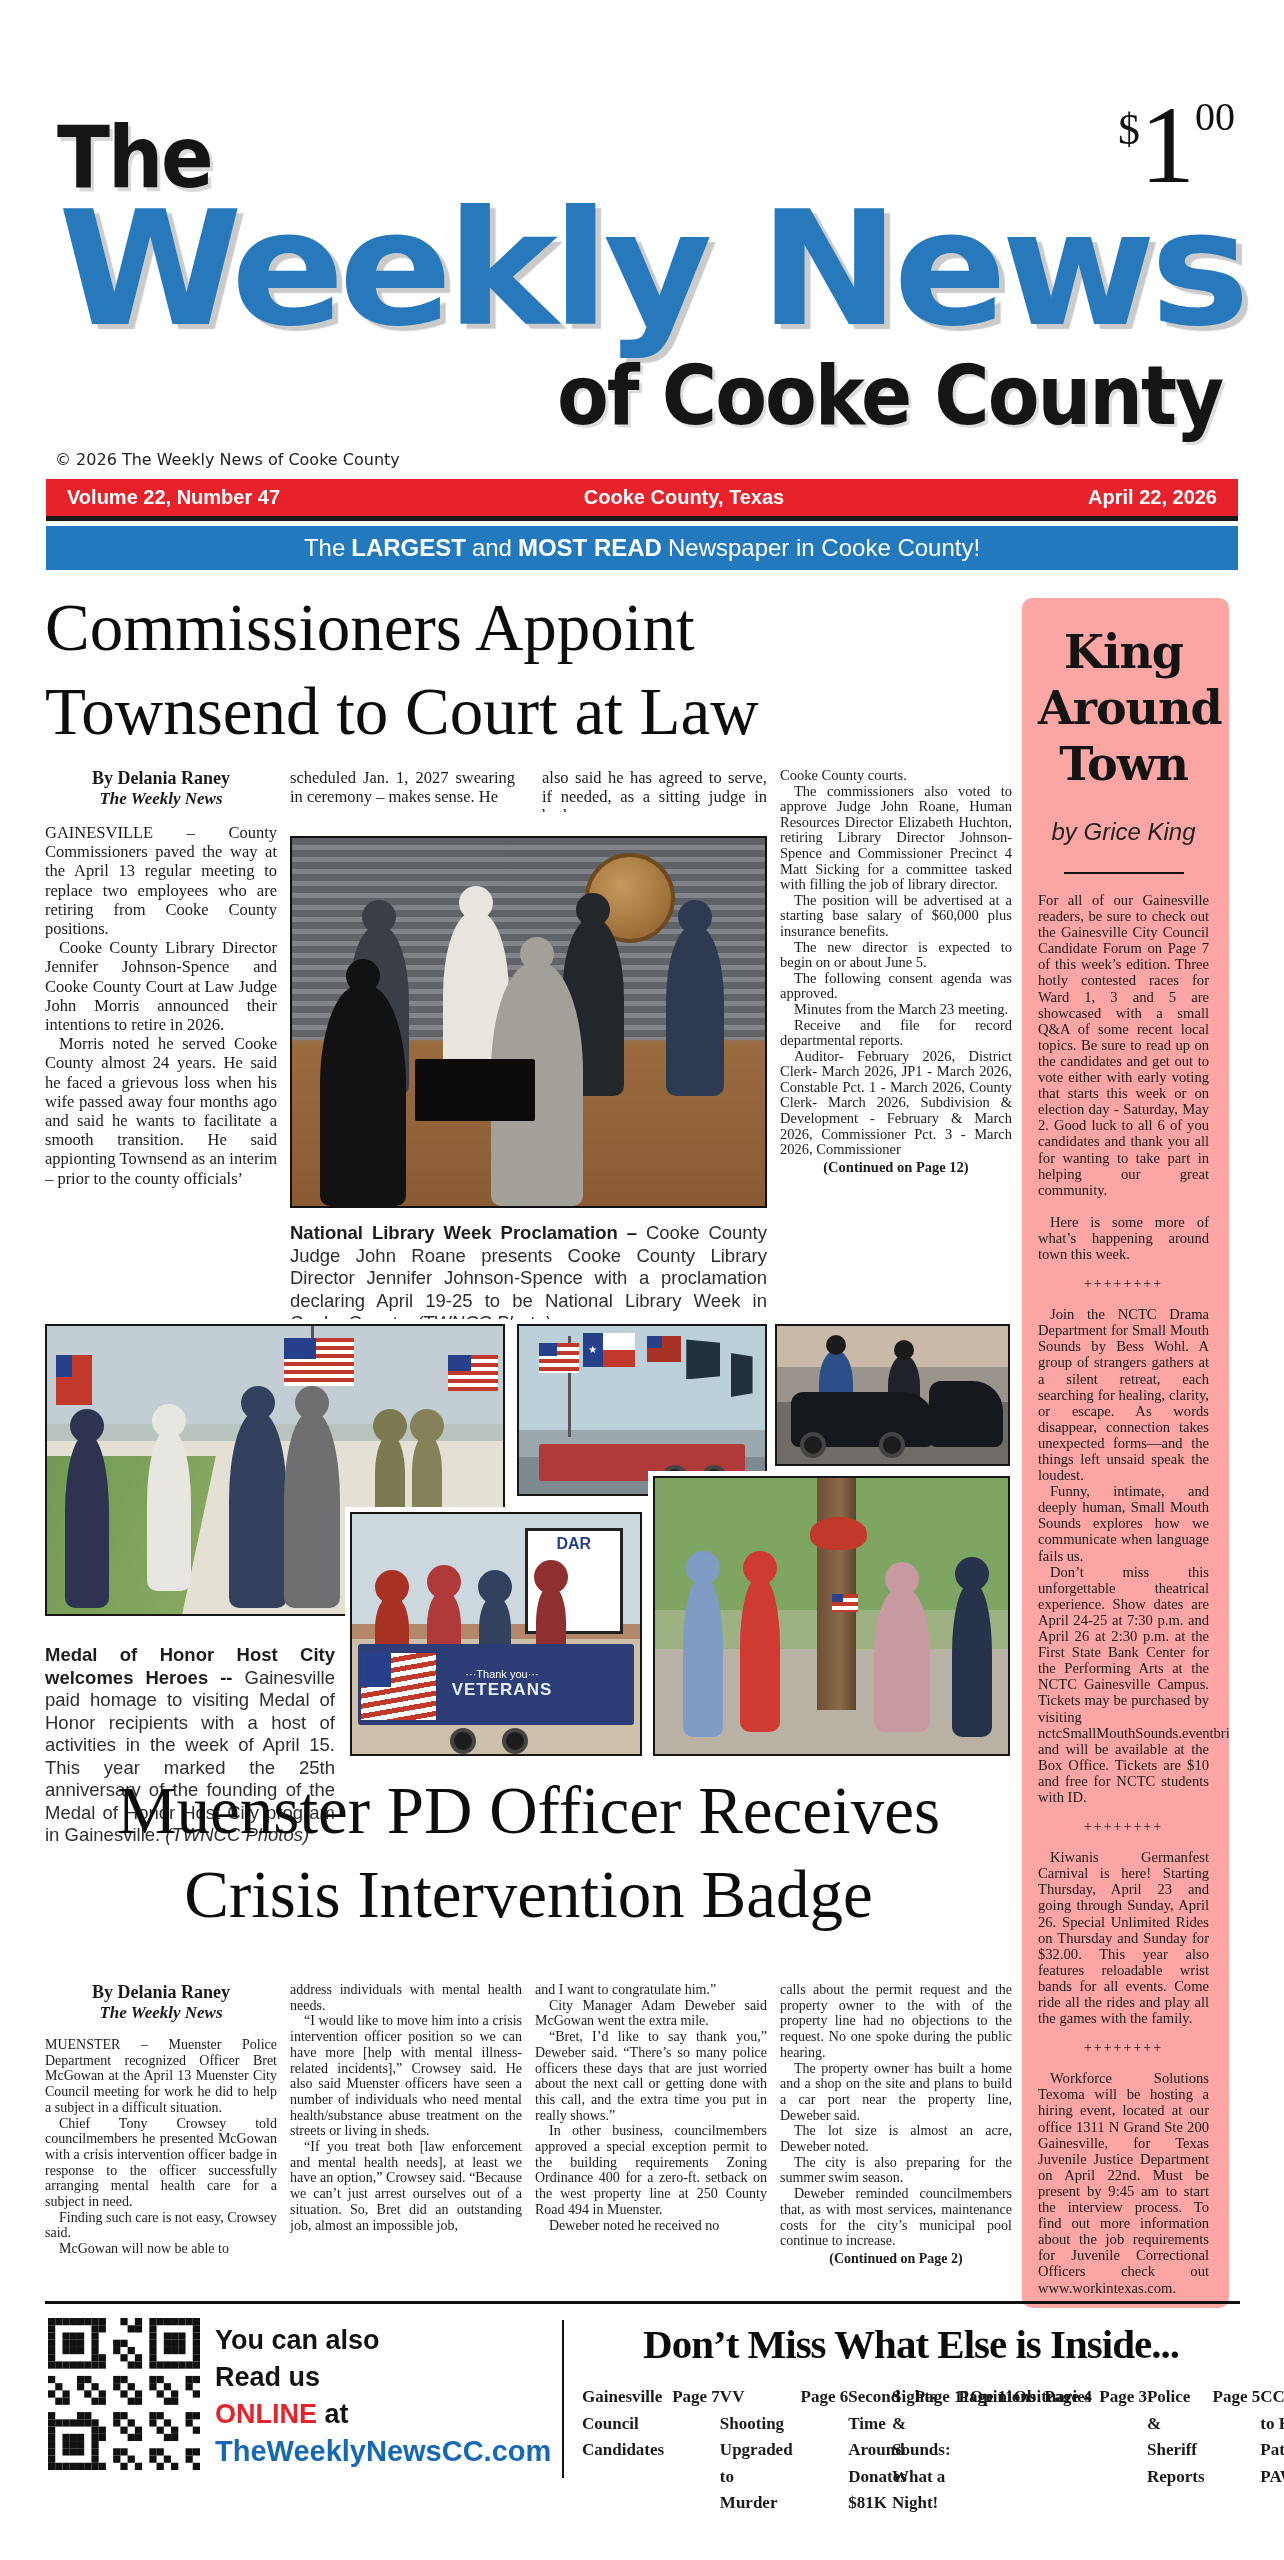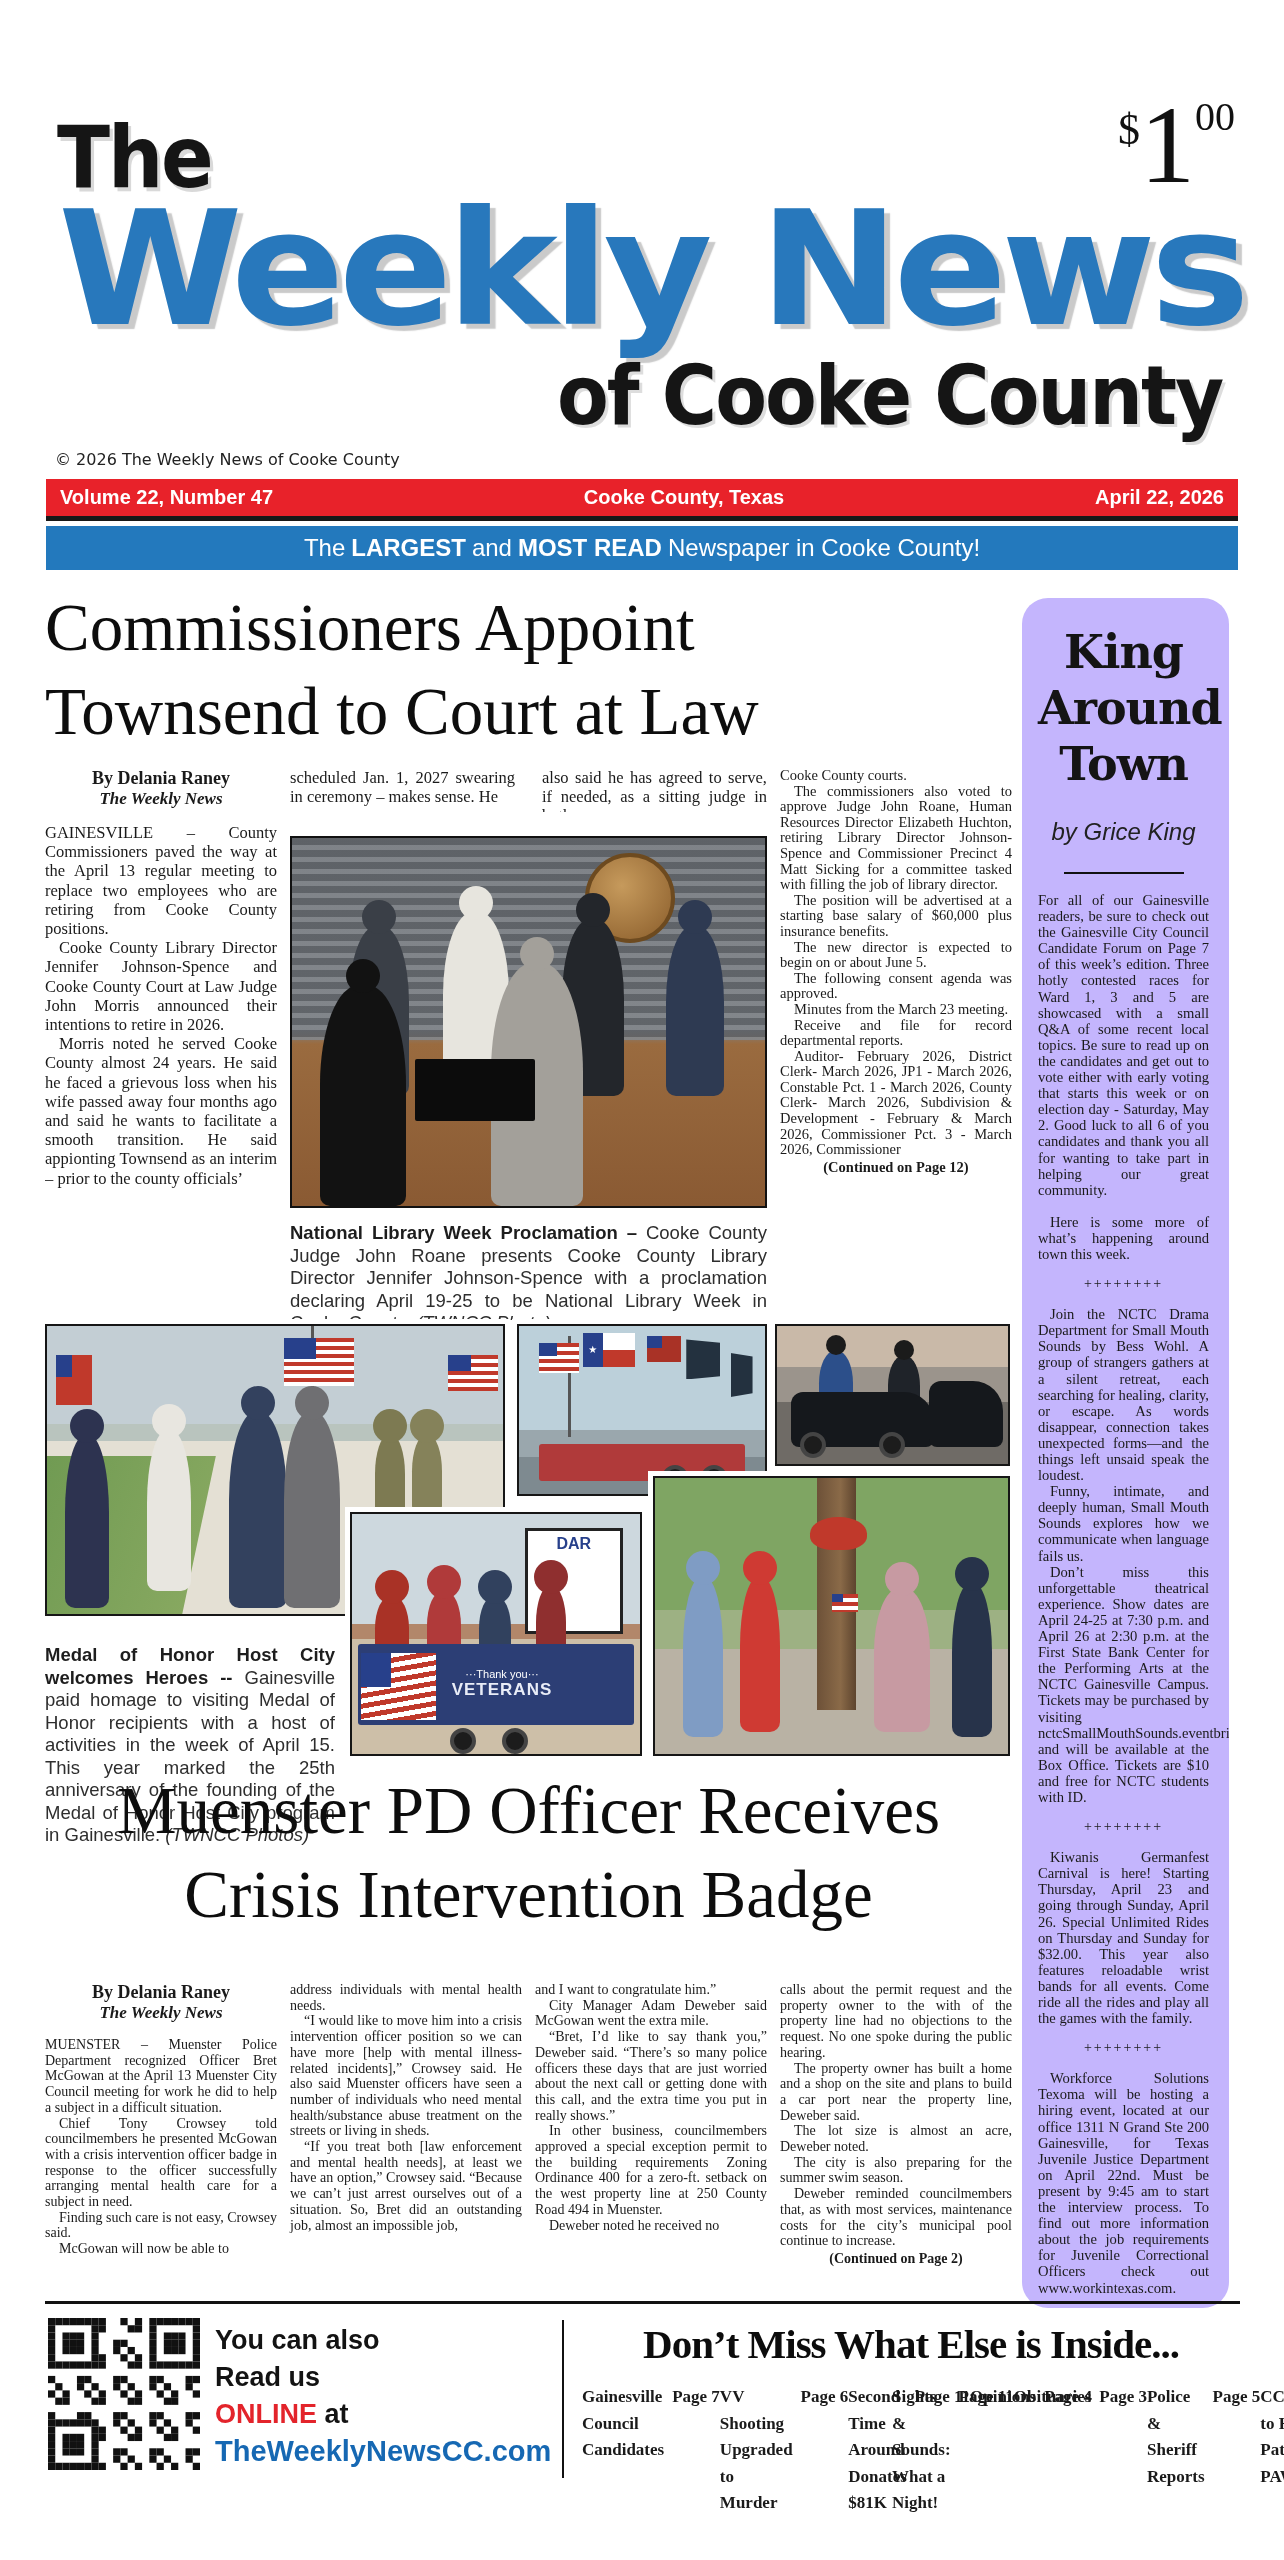--- a/index.html
+++ b/index.html
@@ -22,21 +22,21 @@
   .m-sub { position:absolute; right:62px; top:348px; font-family:"DejaVu Sans",sans-serif;
            font-size:74px; font-weight:600; color:#151515; letter-spacing:-2px;
            transform:scale(1.02,1.1); transform-origin:right top;
            text-shadow:3px 3px 0 rgba(170,170,170,.4); }
   .copyright { position:absolute; left:55px; top:450px; font-family:"DejaVu Sans",sans-serif;
                font-size:16px; color:#222; }
 
   
   .redbar { position:absolute; left:46px; top:479px; width:1192px; height:42px; background:#e8222a;
             border-bottom:5px solid #181818; display:flex; align-items:center; justify-content:space-between;
-            padding:0 14px; font-family:"Liberation Sans",sans-serif; font-weight:bold; font-size:20px; color:#fff; }
+            padding:0 21px; font-family:"Liberation Sans",sans-serif; font-weight:bold; font-size:20px; color:#fff; }
   .bluebar { position:absolute; left:46px; top:526px; width:1192px; height:44px; background:#2379bd;
              display:flex; align-items:center; justify-content:center; font-family:"Liberation Sans",sans-serif;
              font-size:24px; color:#fff; }
   .bluebar b { margin:0 6px; }
 
   
   .headline { position:absolute; left:45px; width:967px; font-family:"Liberation Serif",serif;
               font-weight:400; color:#0d0d0d; font-size:67px; line-height:84px; letter-spacing:0px; }
   .h1 { top:585px; }
   .h2 { top:1768px;text-align:center; }
@@ -108,22 +108,22 @@
   .float-bed .l2 { font-size:17px; font-weight:bold; color:#e8ecf7; letter-spacing:1px; }
   .float-flag { position:absolute; left:3%; bottom:14%; width:26%; height:28%;
                 background:repeating-linear-gradient(170deg,#c0392b 0 5px,#fff 5px 10px); }
   .float-flag::before { content:""; position:absolute; left:0; top:0; width:40%; height:50%; background:#27408b; }
   .ph-e { left:608px; top:152px; width:357px; height:280px; z-index:2;
           background:linear-gradient(180deg,#7fa563 0 48%,#9db183 48% 62%,#b9b2a4 62% 100%); }
   .trunk { position:absolute; left:46%; top:0; width:11%; height:84%; background:linear-gradient(90deg,#6d5138,#8a6a48 60%,#5d442e); }
   .bow { position:absolute; left:44%; top:14%; width:16%; height:12%; background:#c0392b; border-radius:50% 50% 40% 40%; }
 
   
-  .sidebar { position:absolute; left:1022px; top:598px; width:207px; height:1710px; background:#c4b5fd;
-             border-radius:26px; padding:26px 20px 20px 16px; overflow:hidden; }
+  .sidebar { position:absolute; left:1022px; top:598px; width:207px; height:1710px; background:#fca5a5;
+             border-radius:10px; padding:26px 20px 20px 16px; overflow:hidden; }
   .sb-title { font-family:"DejaVu Serif",serif; font-weight:bold; font-size:46px; line-height:56px;
               text-align:center; color:#141414; letter-spacing:-1px; }
   .sb-by { font-family:"Liberation Sans",sans-serif; font-style:italic; font-size:24px; text-align:center;
            margin-top:26px; color:#222; }
   .sb-rule { width:120px; margin:26px auto 18px auto; border-top:2px solid #111; }
   .sb-text { font-size:14.6px; line-height:16.1px; text-align:justify; }
   .sb-text p { text-indent:12px; margin:0; }
   .sb-text p.first { text-indent:0; }
   .sb-text p.gap { margin-top:16px; }
   .sb-sep { text-align:center; margin:14px 0; letter-spacing:2px; font-size:14px; }

